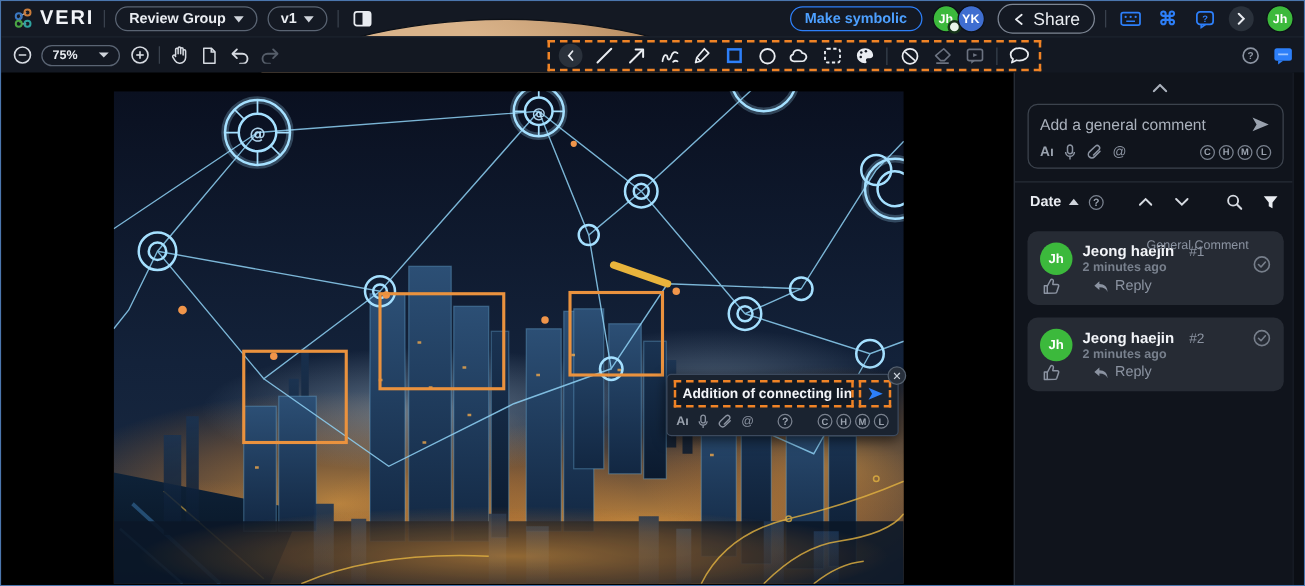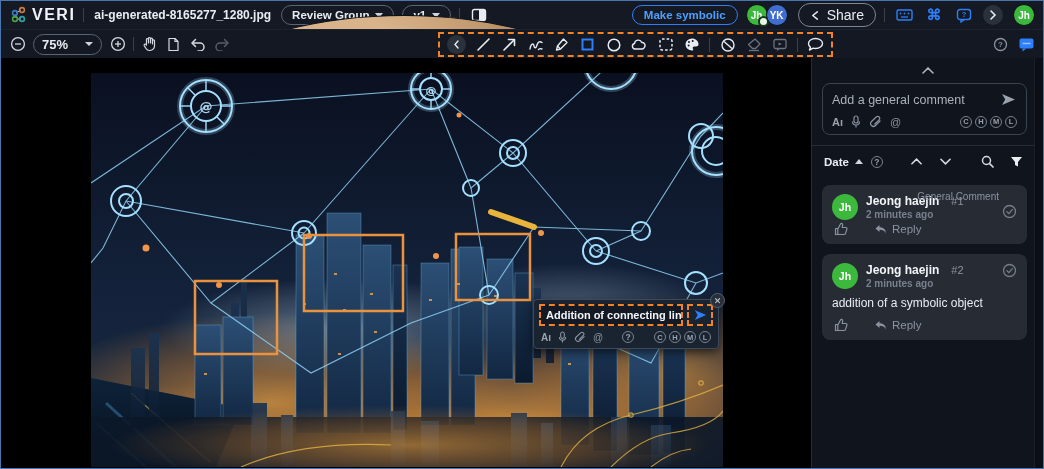--- a/index.html
+++ b/index.html
@@ -31,21 +31,21 @@
   .avatar.photo{background:radial-gradient(circle at 35% 35%,#d9b38a 0 30%,#a97b4f 60%,#6e4a2c 100%);}
   .avatar.first::after{content:"";position:absolute;right:-2px;bottom:-2px;width:7px;height:7px;border-radius:50%;background:#e9f6e9;border:2px solid #17351a;}
   .share-btn{display:flex;align-items:center;gap:6px;border:1px solid #7d8694;border-radius:13px;padding:3px 11px;font-size:14px;font-weight:normal;color:#e9ecf1;background:transparent;cursor:pointer;}
   .icon-btn{display:flex;align-items:center;justify-content:center;width:22px;height:22px;background:transparent;border:none;cursor:pointer;}
   .cmd-glyph{font-size:15px;color:var(--accent);font-weight:bold;}
   .circle-btn{width:20px;height:20px;border-radius:50%;background:#2a313b;display:flex;align-items:center;justify-content:center;cursor:pointer;border:none;}
 
   
   .toolbar{height:29px;flex:0 0 29px;background:var(--toolbar-bg);display:flex;align-items:center;padding:0 8px;position:relative;border-top:1px solid #1d232e;}
   .tb-left{display:flex;align-items:center;gap:7px;}
-  .zoom-pill{display:flex;align-items:center;gap:17px;border:1px solid #5a6473;border-radius:11px;padding:2px 8px;font-size:13px;font-weight:bold;color:#e9ecf1;background:transparent;cursor:pointer;}
+  .zoom-pill{display:flex;align-items:center;gap:17px;border:1px solid #5a6473;border-radius:11px;padding:2px 8px;font-size:10px;font-weight:bold;color:#e9ecf1;background:transparent;cursor:pointer;}
   .anno-toolbar{position:absolute;left:437px;top:2px;height:25px;border:2px dashed var(--highlight);display:flex;align-items:center;gap:9px;padding:0 7px;}
   .tool{display:flex;align-items:center;justify-content:center;width:17px;height:17px;cursor:pointer;background:transparent;border:none;}
   .tool.back{width:19px;height:19px;border-radius:50%;background:#2a313b;}
   .tb-right{position:absolute;right:8px;display:flex;align-items:center;gap:9px;}
 
   
   .main{flex:1;display:flex;min-height:0;}
   .canvas{width:810px;flex:0 0 810px;background:var(--canvas-bg);position:relative;}
   .photo{position:absolute;left:90px;top:15px;width:632px;height:394px;}
   .photo svg.scene{position:absolute;left:0;top:0;}
@@ -107,21 +107,20 @@
         <line x1="7" y1="9" x2="7" y2="13" stroke="#b9c1cc" stroke-width="1"></line>
         <line x1="8" y1="14" x2="12" y2="14" stroke="#b9c1cc" stroke-width="1"></line>
         <circle cx="13" cy="5" r="2.4" fill="none" stroke="#c97b3a" stroke-width="1.6"></circle>
         <circle cx="6" cy="8" r="2.4" fill="none" stroke="#3b78c2" stroke-width="1.6"></circle>
         <circle cx="6" cy="14" r="2.4" fill="none" stroke="#4aa545" stroke-width="1.6"></circle>
         <circle cx="13" cy="14" r="2.4" fill="none" stroke="#2fa3a0" stroke-width="1.6"></circle>
       </svg>
       <span class="logo-word">VERI</span>
     </div>
     <div class="vdiv"></div>
-    <span class="filename">ai-generated-8165277_1280.jpg</span>
     <button class="pill-btn">
       <span>Review Group</span>
       <span class="caret-down"></span>
     </button>
     <button class="pill-btn">
       <span>v1</span>
       <span class="caret-down"></span>
     </button>
     <div class="vdiv"></div>
     <button class="icon-btn">
@@ -661,21 +660,20 @@
               </div>
               <div class="c-time">2 minutes ago</div>
             </div>
             <span class="check-ico">
               <svg width="15" height="15" viewBox="0 0 15 15">
                 <circle cx="7.5" cy="7.5" r="6" fill="none" stroke="#767e8a" stroke-width="1.3"></circle>
                 <path d="M4.8 7.6 L6.8 9.6 L10.3 5.6" fill="none" stroke="#767e8a" stroke-width="1.3" stroke-linecap="round" stroke-linejoin="round"></path>
               </svg>
             </span>
           </div>
-          <div class="card-body">addition of a symbolic object</div>
           <div class="card-foot">
             <span class="mini-ico">
               <svg width="14" height="14" viewBox="0 0 14 14">
                 <path d="M1.5 6.5 H3.8 V12.5 H1.5 Z M3.8 7 L6.5 2 a1.2 1.2 0 0 1 2.2 .8 L8.2 5.5 H11.8 a1.2 1.2 0 0 1 1.1 1.6 L11.4 11.6 a1.4 1.4 0 0 1 -1.3 .9 H3.8" fill="none" stroke="#8b93a1" stroke-width="1.2" stroke-linejoin="round"></path>
               </svg>
             </span>
             <span class="reply">
               <svg width="13" height="11" viewBox="0 0 13 11">
                 <path d="M5.5 1 L1.5 4.5 L5.5 8 V5.8 C9 5.8 11 7 12 9.5 C12 5.5 9.5 3.2 5.5 3.2 Z" fill="#8b93a1"></path>
               </svg>

